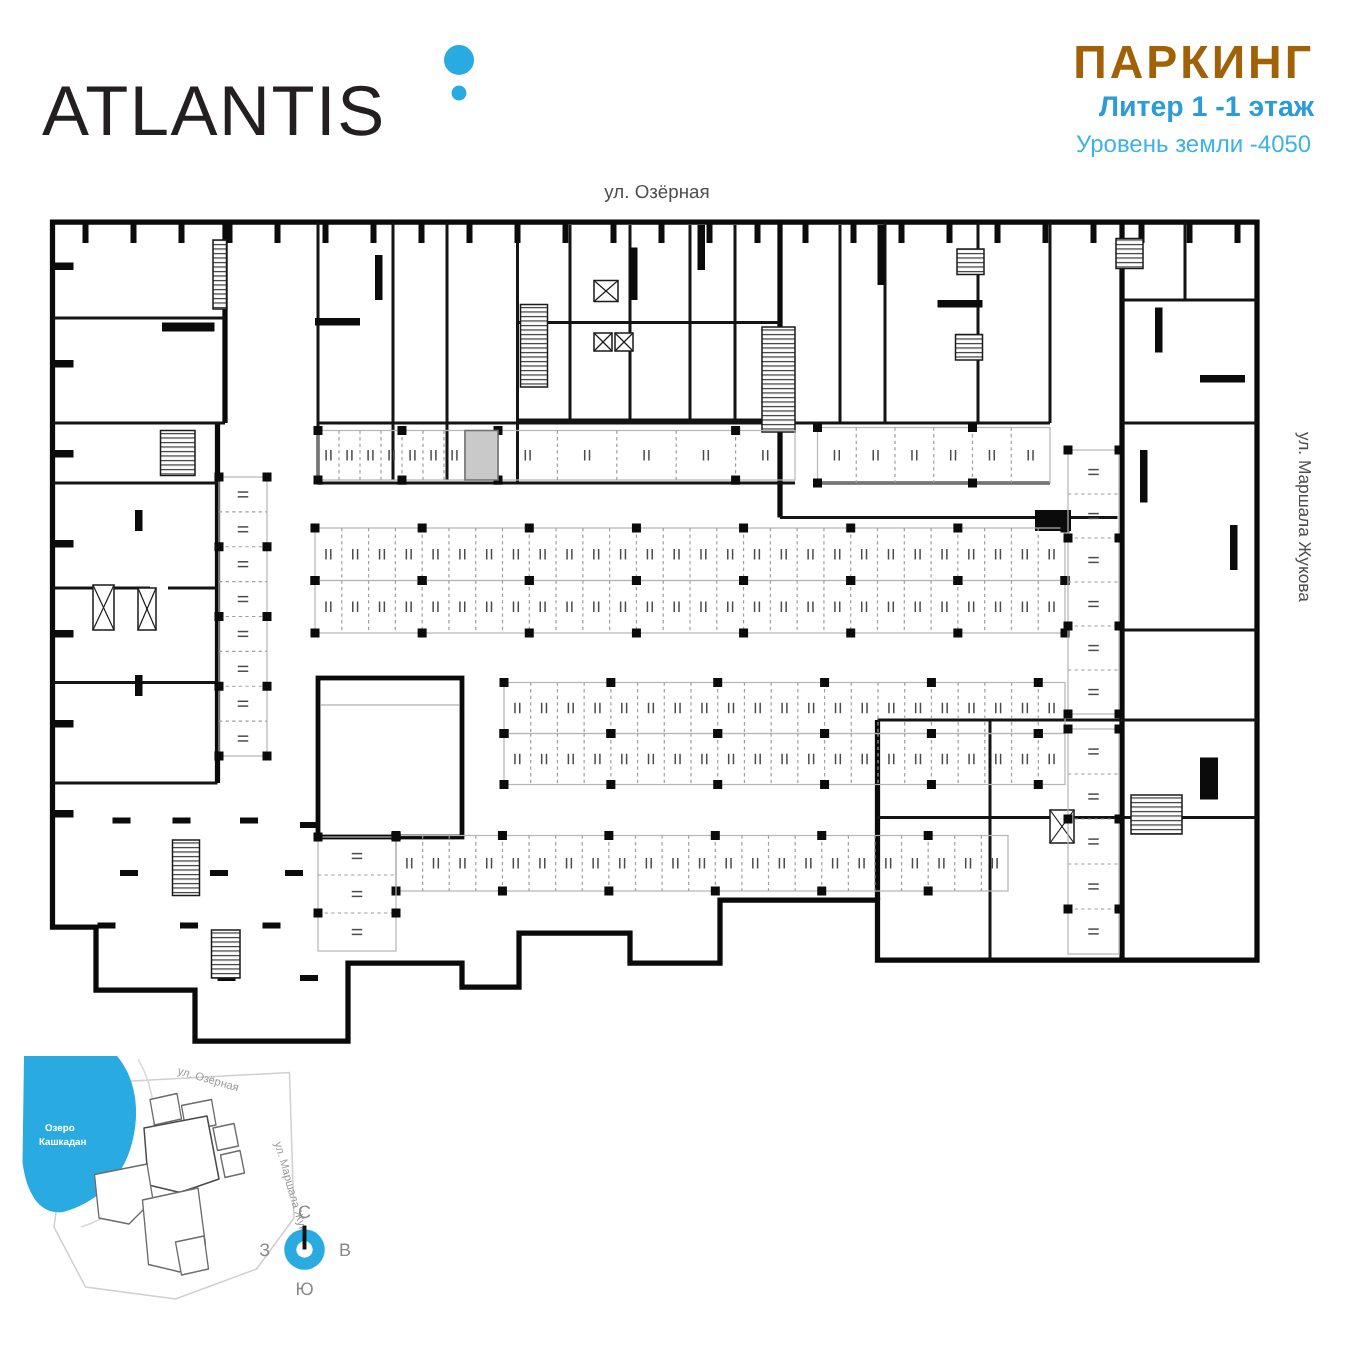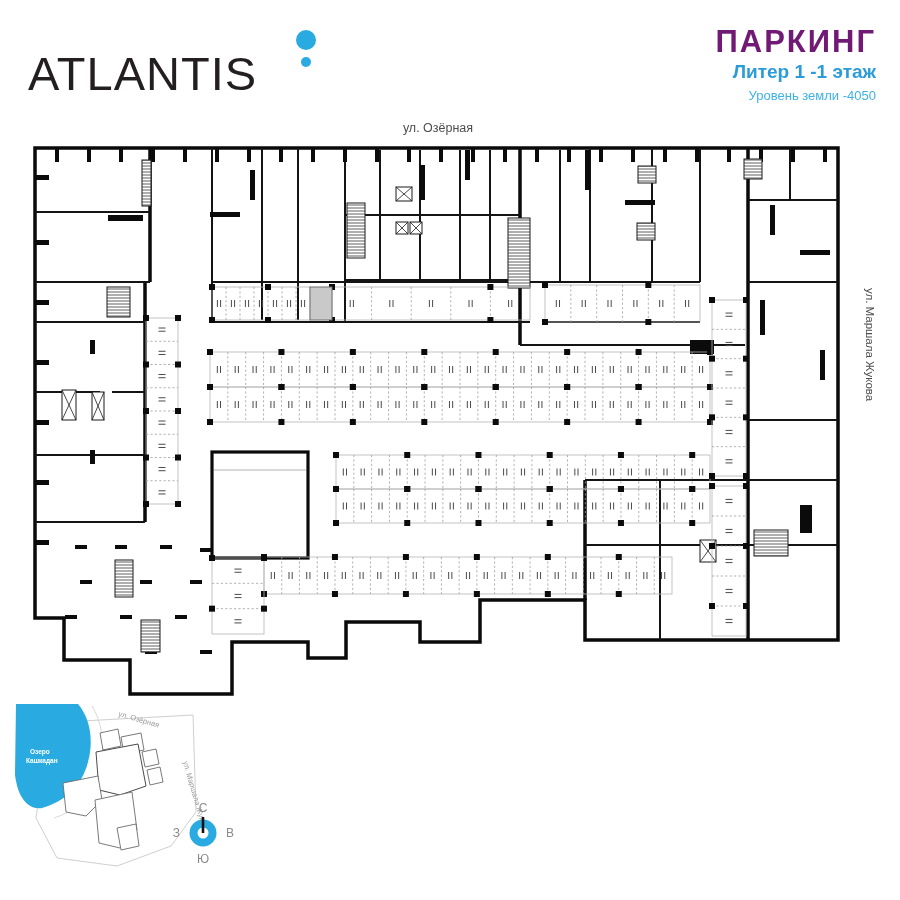--- a/index.html
+++ b/index.html
@@ -9,23 +9,23 @@
   }
   
   .logo{
     position:absolute;left:28px;top:46px;
     font-size:47px;font-weight:400;letter-spacing:1px;color:#231f20;
   }
   .dot{position:absolute;border-radius:50%;background:#29abe2;}
   .dot-big{left:296px;top:30px;width:20px;height:20px;}
   .dot-small{left:301px;top:57px;width:10px;height:10px;}
   .titleblock{position:absolute;right:24px;top:26px;text-align:right;}
-  .t1{font-size:31px;font-weight:600;letter-spacing:2px;color:#701a75;line-height:1.05;}
+  .t1{font-size:31px;font-weight:600;letter-spacing:2px;color:#a16207;line-height:1.05;}
   .t2{font-size:19px;font-weight:600;color:#2b9cd8;margin-top:3px;line-height:1.05;}
-  .t3{font-size:13px;font-weight:500;color:#3db2e5;margin-top:7px;}
+  .t3{font-size:16px;font-weight:500;color:#3db2e5;margin-top:7px;text-align:center;}
   
   #plan{position:absolute;left:0;top:0;}
   .street-label{fill:#4d4d4d;font-size:12.5px;}
   .street-label-v{fill:#4d4d4d;font-size:11.5px;}
   .outline{fill:#ffffff;stroke:#0a0a0a;stroke-width:3.5;stroke-linejoin:miter;}
   .wall{fill:none;stroke:#141414;stroke-width:2;}
   .wall-thick{fill:none;stroke:#0a0a0a;stroke-width:3.5;}
   .stub{fill:#0b0b0b;}
   .stair{fill:url(#hatch);stroke:#1a1a1a;stroke-width:1;}
   .elev{fill:#ffffff;stroke:#1a1a1a;stroke-width:1;}

